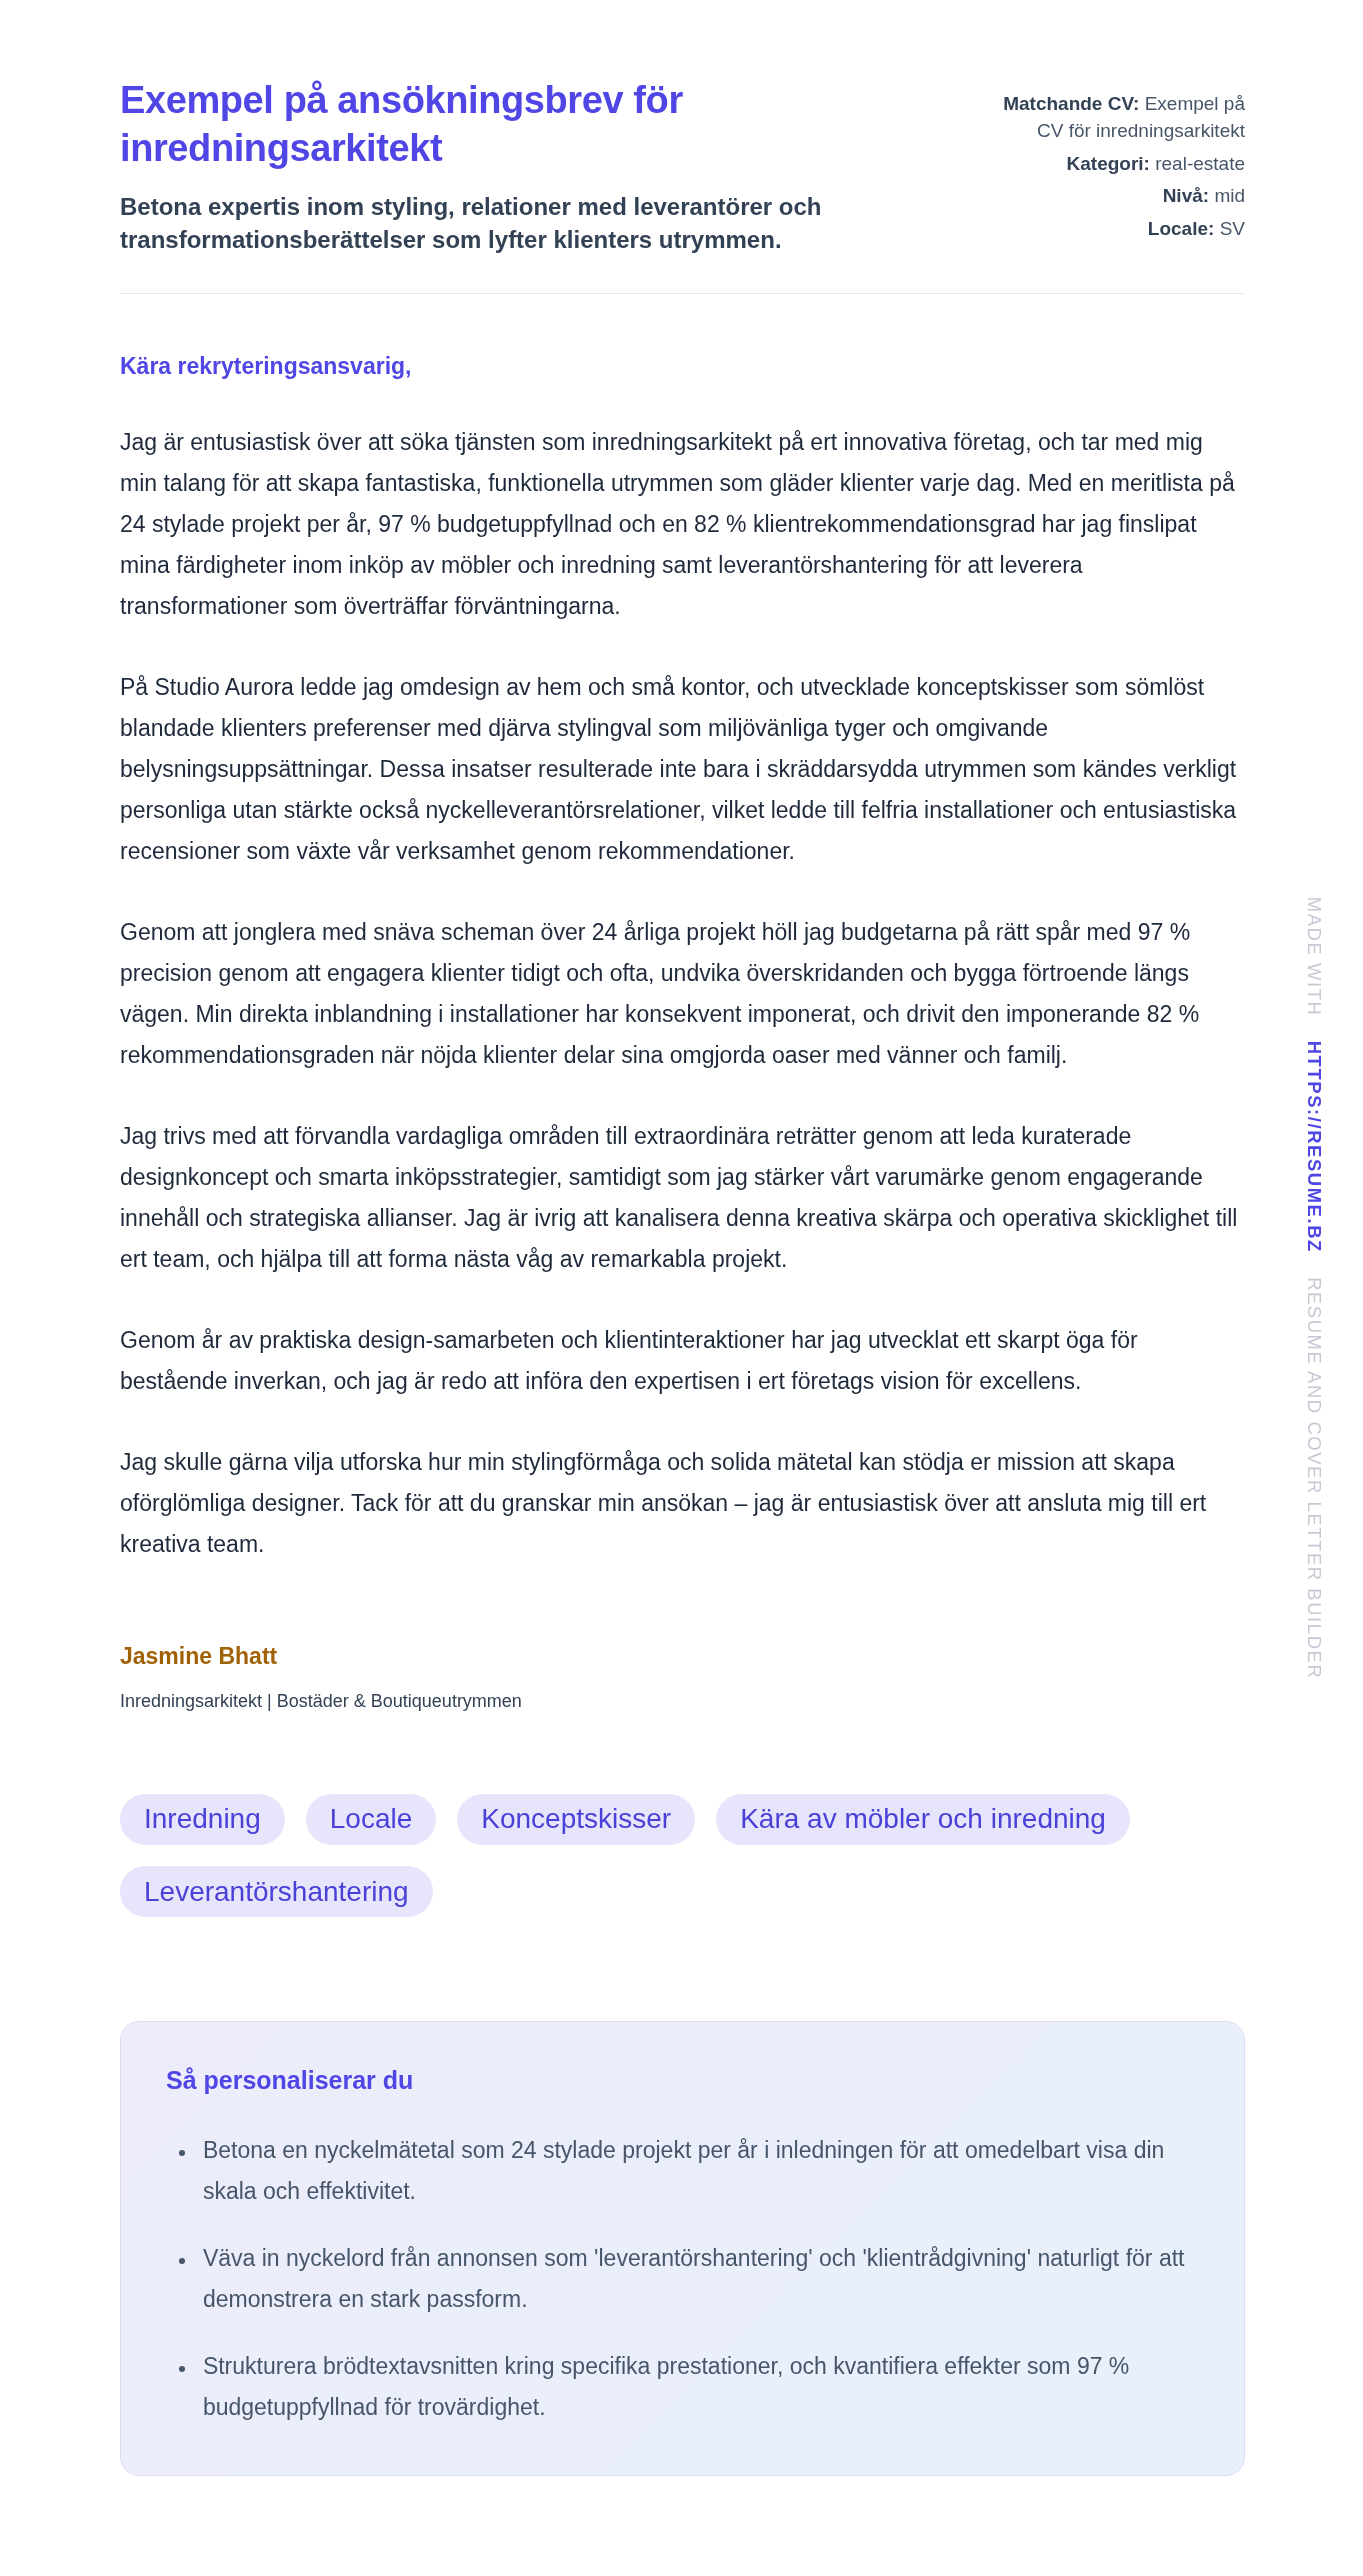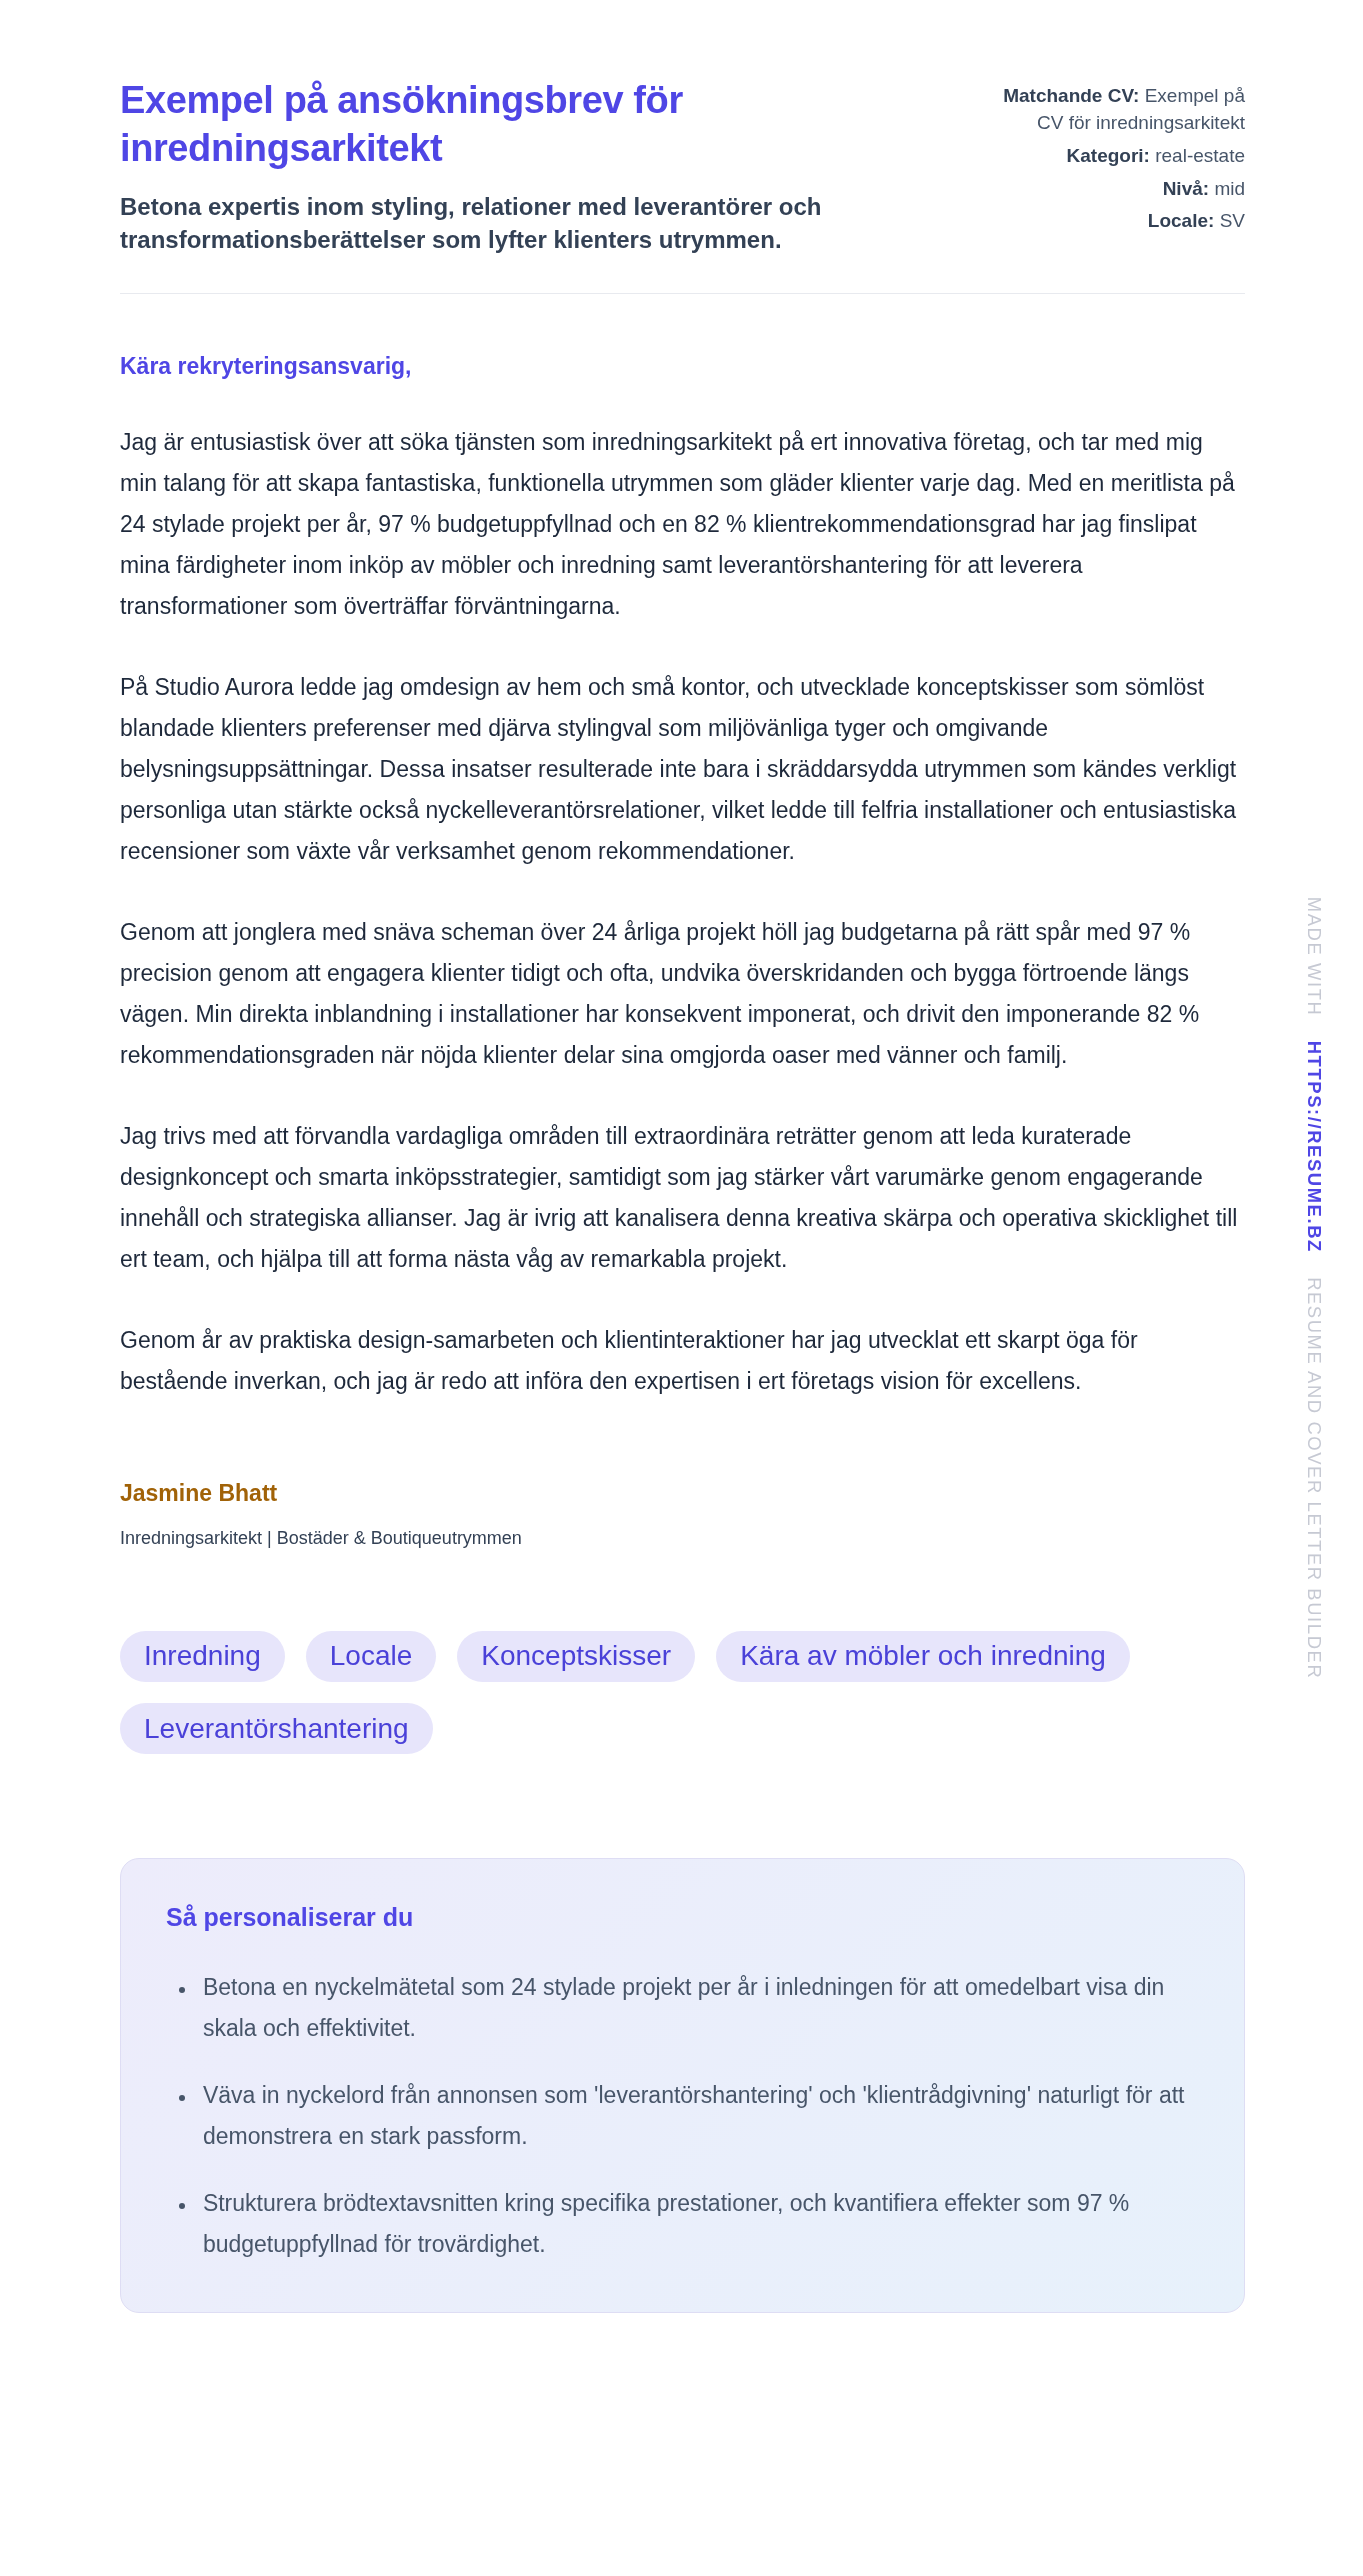--- a/index.html
+++ b/index.html
@@ -17,21 +17,21 @@
     overflow: hidden;
   }
   .content {
     margin-left: 120px;
     width: 1125px;
     padding-top: 76px;
     padding-bottom: 56px;
   }
 
   
-  .header { display: flex; align-items: flex-start; }
+  .header { display: flex; align-items: center; }
   .header-left { flex: 1 1 auto; padding-right: 32px; }
   .page-title {
     font-size: 38px;
     line-height: 48px;
     font-weight: bold;
     color: #4f46e5;
     max-width: 810px;
     letter-spacing: -0.4px;
   }
   .page-subtitle {
@@ -191,20 +191,21 @@
 
     <hr class="divider">
 
     <div class="letter">
       <div class="greeting">Kära rekryteringsansvarig,</div>
       <p>Jag är entusiastisk över att söka tjänsten som inredningsarkitekt på ert innovativa företag, och tar med mig min talang för att skapa fantastiska, funktionella utrymmen som gläder klienter varje dag. Med en meritlista på 24 stylade projekt per år, 97 % budgetuppfyllnad och en 82 % klientrekommendationsgrad har jag finslipat mina färdigheter inom inköp av möbler och inredning samt leverantörshantering för att leverera transformationer som överträffar förväntningarna.</p>
       <p>På Studio Aurora ledde jag omdesign av hem och små kontor, och utvecklade konceptskisser som sömlöst blandade klienters preferenser med djärva stylingval som miljövänliga tyger och omgivande belysningsuppsättningar. Dessa insatser resulterade inte bara i skräddarsydda utrymmen som kändes verkligt personliga utan stärkte också nyckelleverantörsrelationer, vilket ledde till felfria installationer och entusiastiska recensioner som växte vår verksamhet genom rekommendationer.</p>
       <p>Genom att jonglera med snäva scheman över 24 årliga projekt höll jag budgetarna på rätt spår med 97 % precision genom att engagera klienter tidigt och ofta, undvika överskridanden och bygga förtroende längs vägen. Min direkta inblandning i installationer har konsekvent imponerat, och drivit den imponerande 82 % rekommendationsgraden när nöjda klienter delar sina omgjorda oaser med vänner och familj.</p>
       <p>Jag trivs med att förvandla vardagliga områden till extraordinära reträtter genom att leda kuraterade designkoncept och smarta inköpsstrategier, samtidigt som jag stärker vårt varumärke genom engagerande innehåll och strategiska allianser. Jag är ivrig att kanalisera denna kreativa skärpa och operativa skicklighet till ert team, och hjälpa till att forma nästa våg av remarkabla projekt.</p>
       <p>Genom år av praktiska design-samarbeten och klientinteraktioner har jag utvecklat ett skarpt öga för bestående inverkan, och jag är redo att införa den expertisen i ert företags vision för excellens.</p>
+      <p>Jag skulle gärna vilja utforska hur min stylingförmåga och solida mätetal kan stödja er mission att skapa oförglömliga designer. Tack för att du granskar min ansökan – jag är entusiastisk över att ansluta mig till ert kreativa team.</p>
 
       <div class="signature">
         <div class="signature-name">Jasmine Bhatt</div>
         <div class="signature-title">Inredningsarkitekt | Bostäder &amp; Boutiqueutrymmen</div>
       </div>
     </div>
 
     <div class="tags">
       <span class="tag">Inredning</span>
       <span class="tag">Locale</span>

